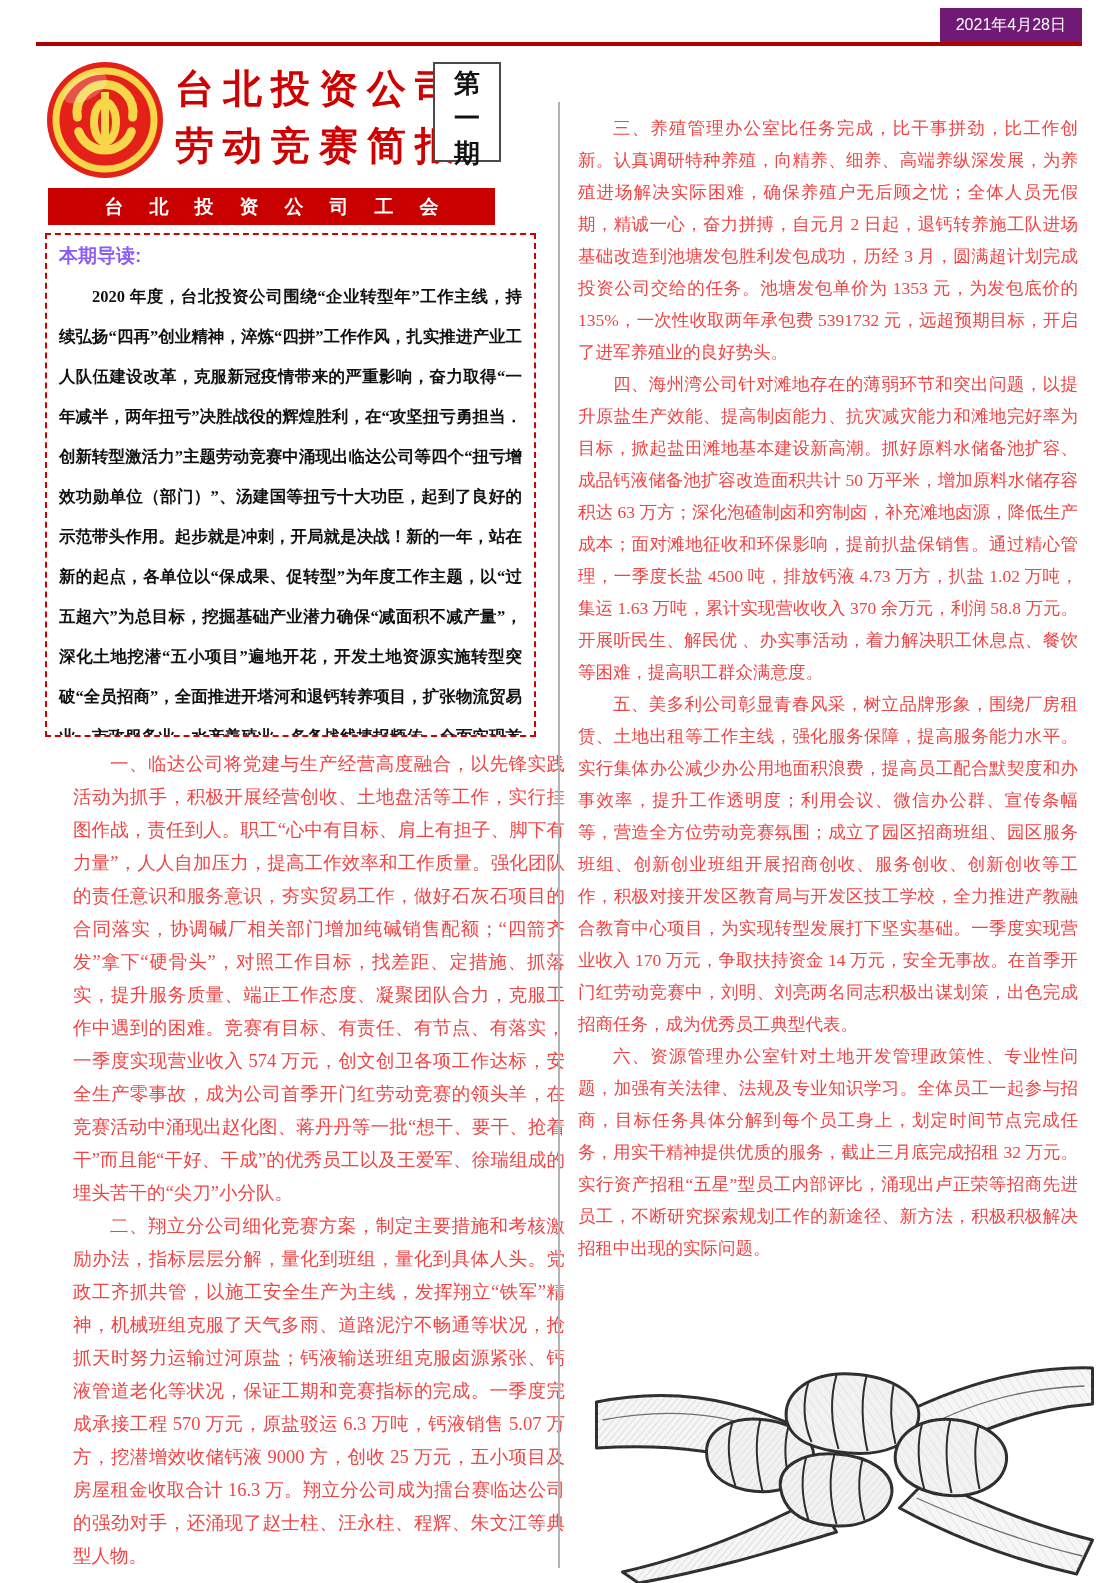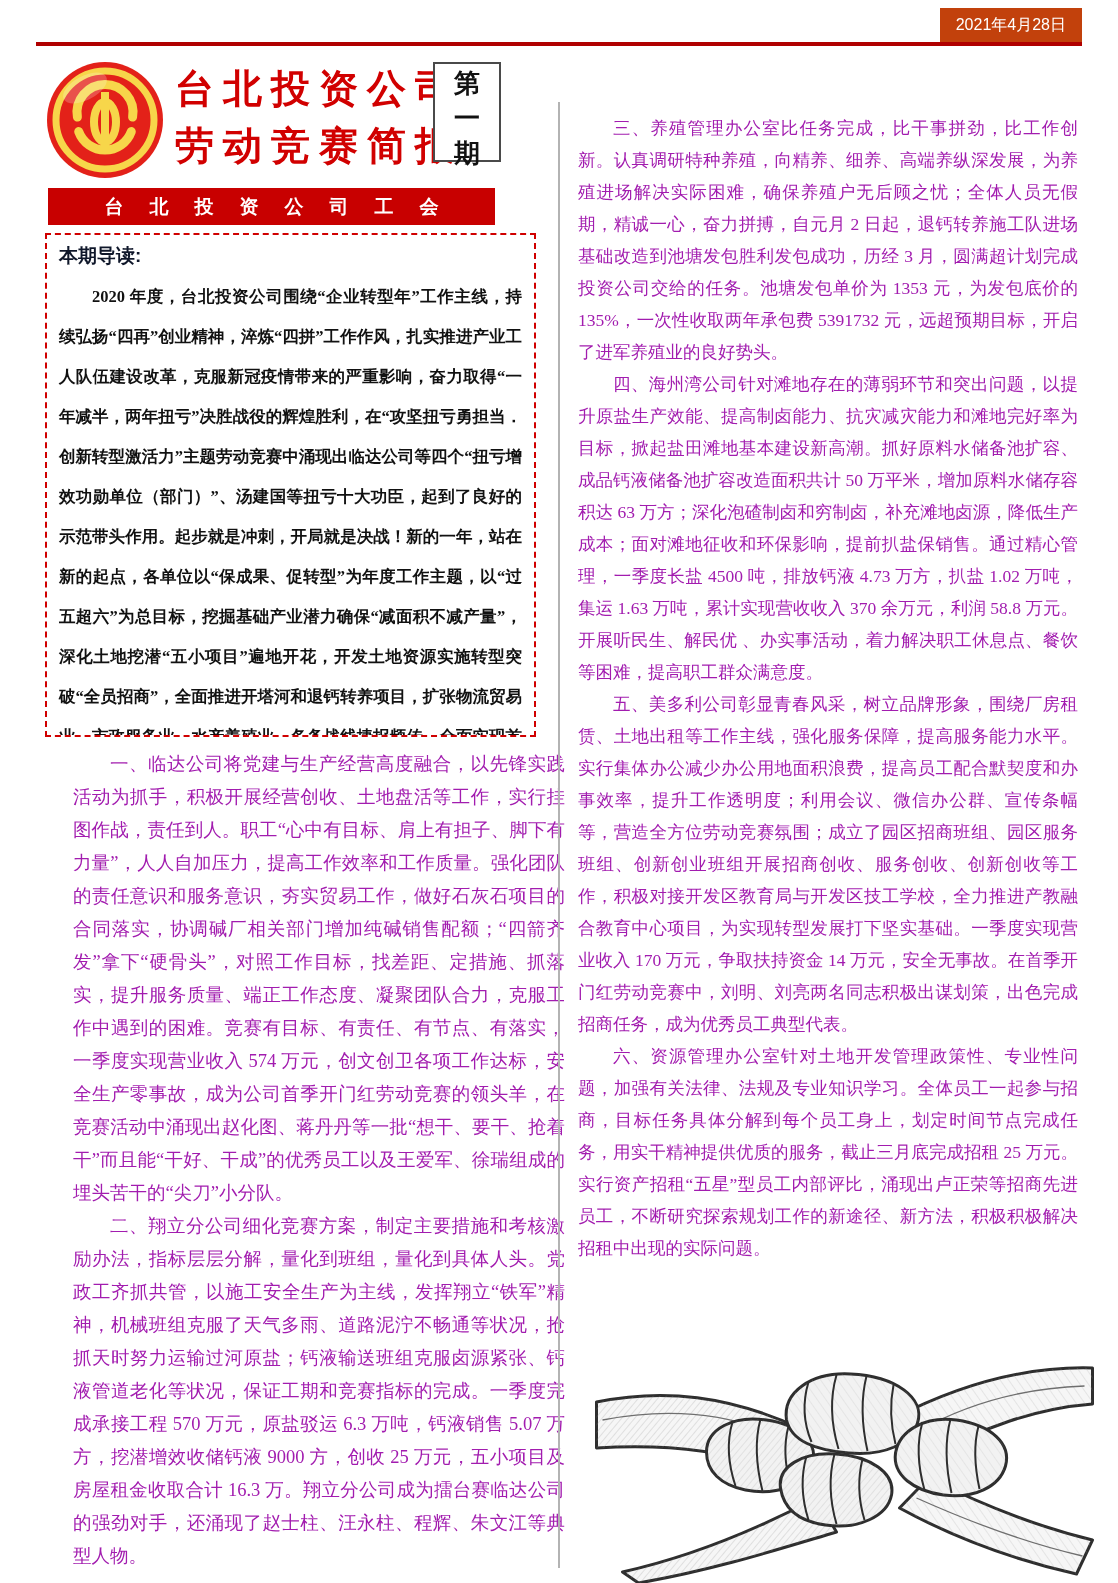--- a/index.html
+++ b/index.html
@@ -7,21 +7,21 @@
     position:relative;
     width:1118px;height:1583px;
     background:#ffffff;
     font-family:"Liberation Serif", serif;
     color:#1a1a1a;
     overflow:hidden;
   }
   
   .date-badge{
     position:absolute;top:8px;right:36px;
-    background:#c2410c;color:#ffffff;
+    background:#701a75;color:#ffffff;
     font-family:"Liberation Sans", sans-serif;
     font-size:16px;line-height:16px;
     padding:9px 16px;
   }
   .top-rule{
     position:absolute;top:42px;left:36px;width:1046px;height:4px;
     background:#b00000;
   }
   
   .masthead{position:absolute;top:58px;left:45px;width:492px;height:128px;}
@@ -53,34 +53,34 @@
   
   .intro-box{
     position:absolute;top:233px;left:45px;width:491px;height:504px;
     border:2px dashed #d00000;
     box-sizing:border-box;
     padding:8px 12px;
     overflow:hidden;
   }
   .intro-heading{
     font-family:"Liberation Sans", sans-serif;
-    font-weight:bold;font-size:19px;color:#0f172a;line-height:26px;
+    font-weight:bold;font-size:19px;color:#8b5cf6;line-height:26px;
   }
   .intro-body{
     margin:8px 0 0 0;
     font-weight:bold;
     font-size:16.5px;line-height:40px;
     text-align:justify;text-indent:2em;
     color:#111;
   }
   
   .col{position:absolute;}
   .col-left{top:748px;left:45px;width:492px;margin-left:28px;}
   .col-right{top:112px;left:578px;width:500px;}
-  .par{margin:0;text-align:justify;text-indent:2em;color:#a21caf;}
+  .par{margin:0;text-align:justify;text-indent:2em;color:#ef4444;}
   .par.left{font-size:18.5px;line-height:33px;}
   .par.right{font-size:17.5px;line-height:32px;}
   .v-divider{
     position:absolute;left:558px;top:102px;width:2px;height:1466px;
     background:#b3b3b3;
   }
   .hands{
     position:absolute;left:592px;top:1302px;width:505px;height:281px;
   }
 </style>
@@ -124,21 +124,21 @@
     <p class="par left">一、临达公司将党建与生产经营高度融合，以先锋实践活动为抓手，积极开展经营创收、土地盘活等工作，实行挂图作战，责任到人。职工“心中有目标、肩上有担子、脚下有力量”，人人自加压力，提高工作效率和工作质量。强化团队的责任意识和服务意识，夯实贸易工作，做好石灰石项目的合同落实，协调碱厂相关部门增加纯碱销售配额；“四箭齐发”拿下“硬骨头”，对照工作目标，找差距、定措施、抓落实，提升服务质量、端正工作态度、凝聚团队合力，克服工作中遇到的困难。竞赛有目标、有责任、有节点、有落实，一季度实现营业收入 574 万元，创文创卫各项工作达标，安全生产零事故，成为公司首季开门红劳动竞赛的领头羊，在竞赛活动中涌现出赵化图、蒋丹丹等一批“想干、要干、抢着干”而且能“干好、干成”的优秀员工以及王爱军、徐瑞组成的埋头苦干的“尖刀”小分队。</p>
     <p class="par left">二、翔立分公司细化竞赛方案，制定主要措施和考核激励办法，指标层层分解，量化到班组，量化到具体人头。党政工齐抓共管，以施工安全生产为主线，发挥翔立“铁军”精神，机械班组克服了天气多雨、道路泥泞不畅通等状况，抢抓天时努力运输过河原盐；钙液输送班组克服卤源紧张、钙液管道老化等状况，保证工期和竞赛指标的完成。一季度完成承接工程 570 万元，原盐驳运 6.3 万吨，钙液销售 5.07 万方，挖潜增效收储钙液 9000 方，创收 25 万元，五小项目及房屋租金收取合计 16.3 万。翔立分公司成为擂台赛临达公司的强劲对手，还涌现了赵士柱、汪永柱、程辉、朱文江等典型人物。</p>
   </div>
 
   <div class="v-divider"></div>
 
   <div class="col col-right">
     <p class="par right">三、养殖管理办公室比任务完成，比干事拼劲，比工作创新。认真调研特种养殖，向精养、细养、高端养纵深发展，为养殖进场解决实际困难，确保养殖户无后顾之忧；全体人员无假期，精诚一心，奋力拼搏，自元月 2 日起，退钙转养施工队进场基础改造到池塘发包胜利发包成功，历经 3 月，圆满超计划完成投资公司交给的任务。池塘发包单价为 1353 元，为发包底价的 135%，一次性收取两年承包费 5391732 元，远超预期目标，开启了进军养殖业的良好势头。</p>
     <p class="par right">四、海州湾公司针对滩地存在的薄弱环节和突出问题，以提升原盐生产效能、提高制卤能力、抗灾减灾能力和滩地完好率为目标，掀起盐田滩地基本建设新高潮。抓好原料水储备池扩容、成品钙液储备池扩容改造面积共计 50 万平米，增加原料水储存容积达 63 万方；深化泡碴制卤和穷制卤，补充滩地卤源，降低生产成本；面对滩地征收和环保影响，提前扒盐保销售。通过精心管理，一季度长盐 4500 吨，排放钙液 4.73 万方，扒盐 1.02 万吨，集运 1.63 万吨，累计实现营收收入 370 余万元，利润 58.8 万元。开展听民生、解民优 、办实事活动，着力解决职工休息点、餐饮等困难，提高职工群众满意度。</p>
     <p class="par right">五、美多利公司彰显青春风采，树立品牌形象，围绕厂房租赁、土地出租等工作主线，强化服务保障，提高服务能力水平。实行集体办公减少办公用地面积浪费，提高员工配合默契度和办事效率，提升工作透明度；利用会议、微信办公群、宣传条幅等，营造全方位劳动竞赛氛围；成立了园区招商班组、园区服务班组、创新创业班组开展招商创收、服务创收、创新创收等工作，积极对接开发区教育局与开发区技工学校，全力推进产教融合教育中心项目，为实现转型发展打下坚实基础。一季度实现营业收入 170 万元，争取扶持资金 14 万元，安全无事故。在首季开门红劳动竞赛中，刘明、刘亮两名同志积极出谋划策，出色完成招商任务，成为优秀员工典型代表。</p>
-    <p class="par right">六、资源管理办公室针对土地开发管理政策性、专业性问题，加强有关法律、法规及专业知识学习。全体员工一起参与招商，目标任务具体分解到每个员工身上，划定时间节点完成任务，用实干精神提供优质的服务，截止三月底完成招租 25 万元。实行资产招租“五星”型员工内部评比，涌现出卢正荣等招商先进员工，不断研究探索规划工作的新途径、新方法，积极积极解决招租中出现的实际问题。</p>
+    <p class="par right">六、资源管理办公室针对土地开发管理政策性、专业性问题，加强有关法律、法规及专业知识学习。全体员工一起参与招商，目标任务具体分解到每个员工身上，划定时间节点完成任务，用实干精神提供优质的服务，截止三月底完成招租 32 万元。实行资产招租“五星”型员工内部评比，涌现出卢正荣等招商先进员工，不断研究探索规划工作的新途径、新方法，积极积极解决招租中出现的实际问题。</p>
   </div>
 
   <svg class="hands" viewBox="0 0 500 281">
     <defs>
       <pattern id="hatch" width="5" height="5" patternUnits="userSpaceOnUse" patternTransform="rotate(40)">
         <line x1="0" y1="0" x2="0" y2="5" stroke="#8f8f8f" stroke-width="1"></line>
       </pattern>
       <pattern id="hatch2" width="7" height="7" patternUnits="userSpaceOnUse" patternTransform="rotate(-35)">
         <line x1="0" y1="0" x2="0" y2="7" stroke="#a8a8a8" stroke-width="1"></line>
       </pattern>

